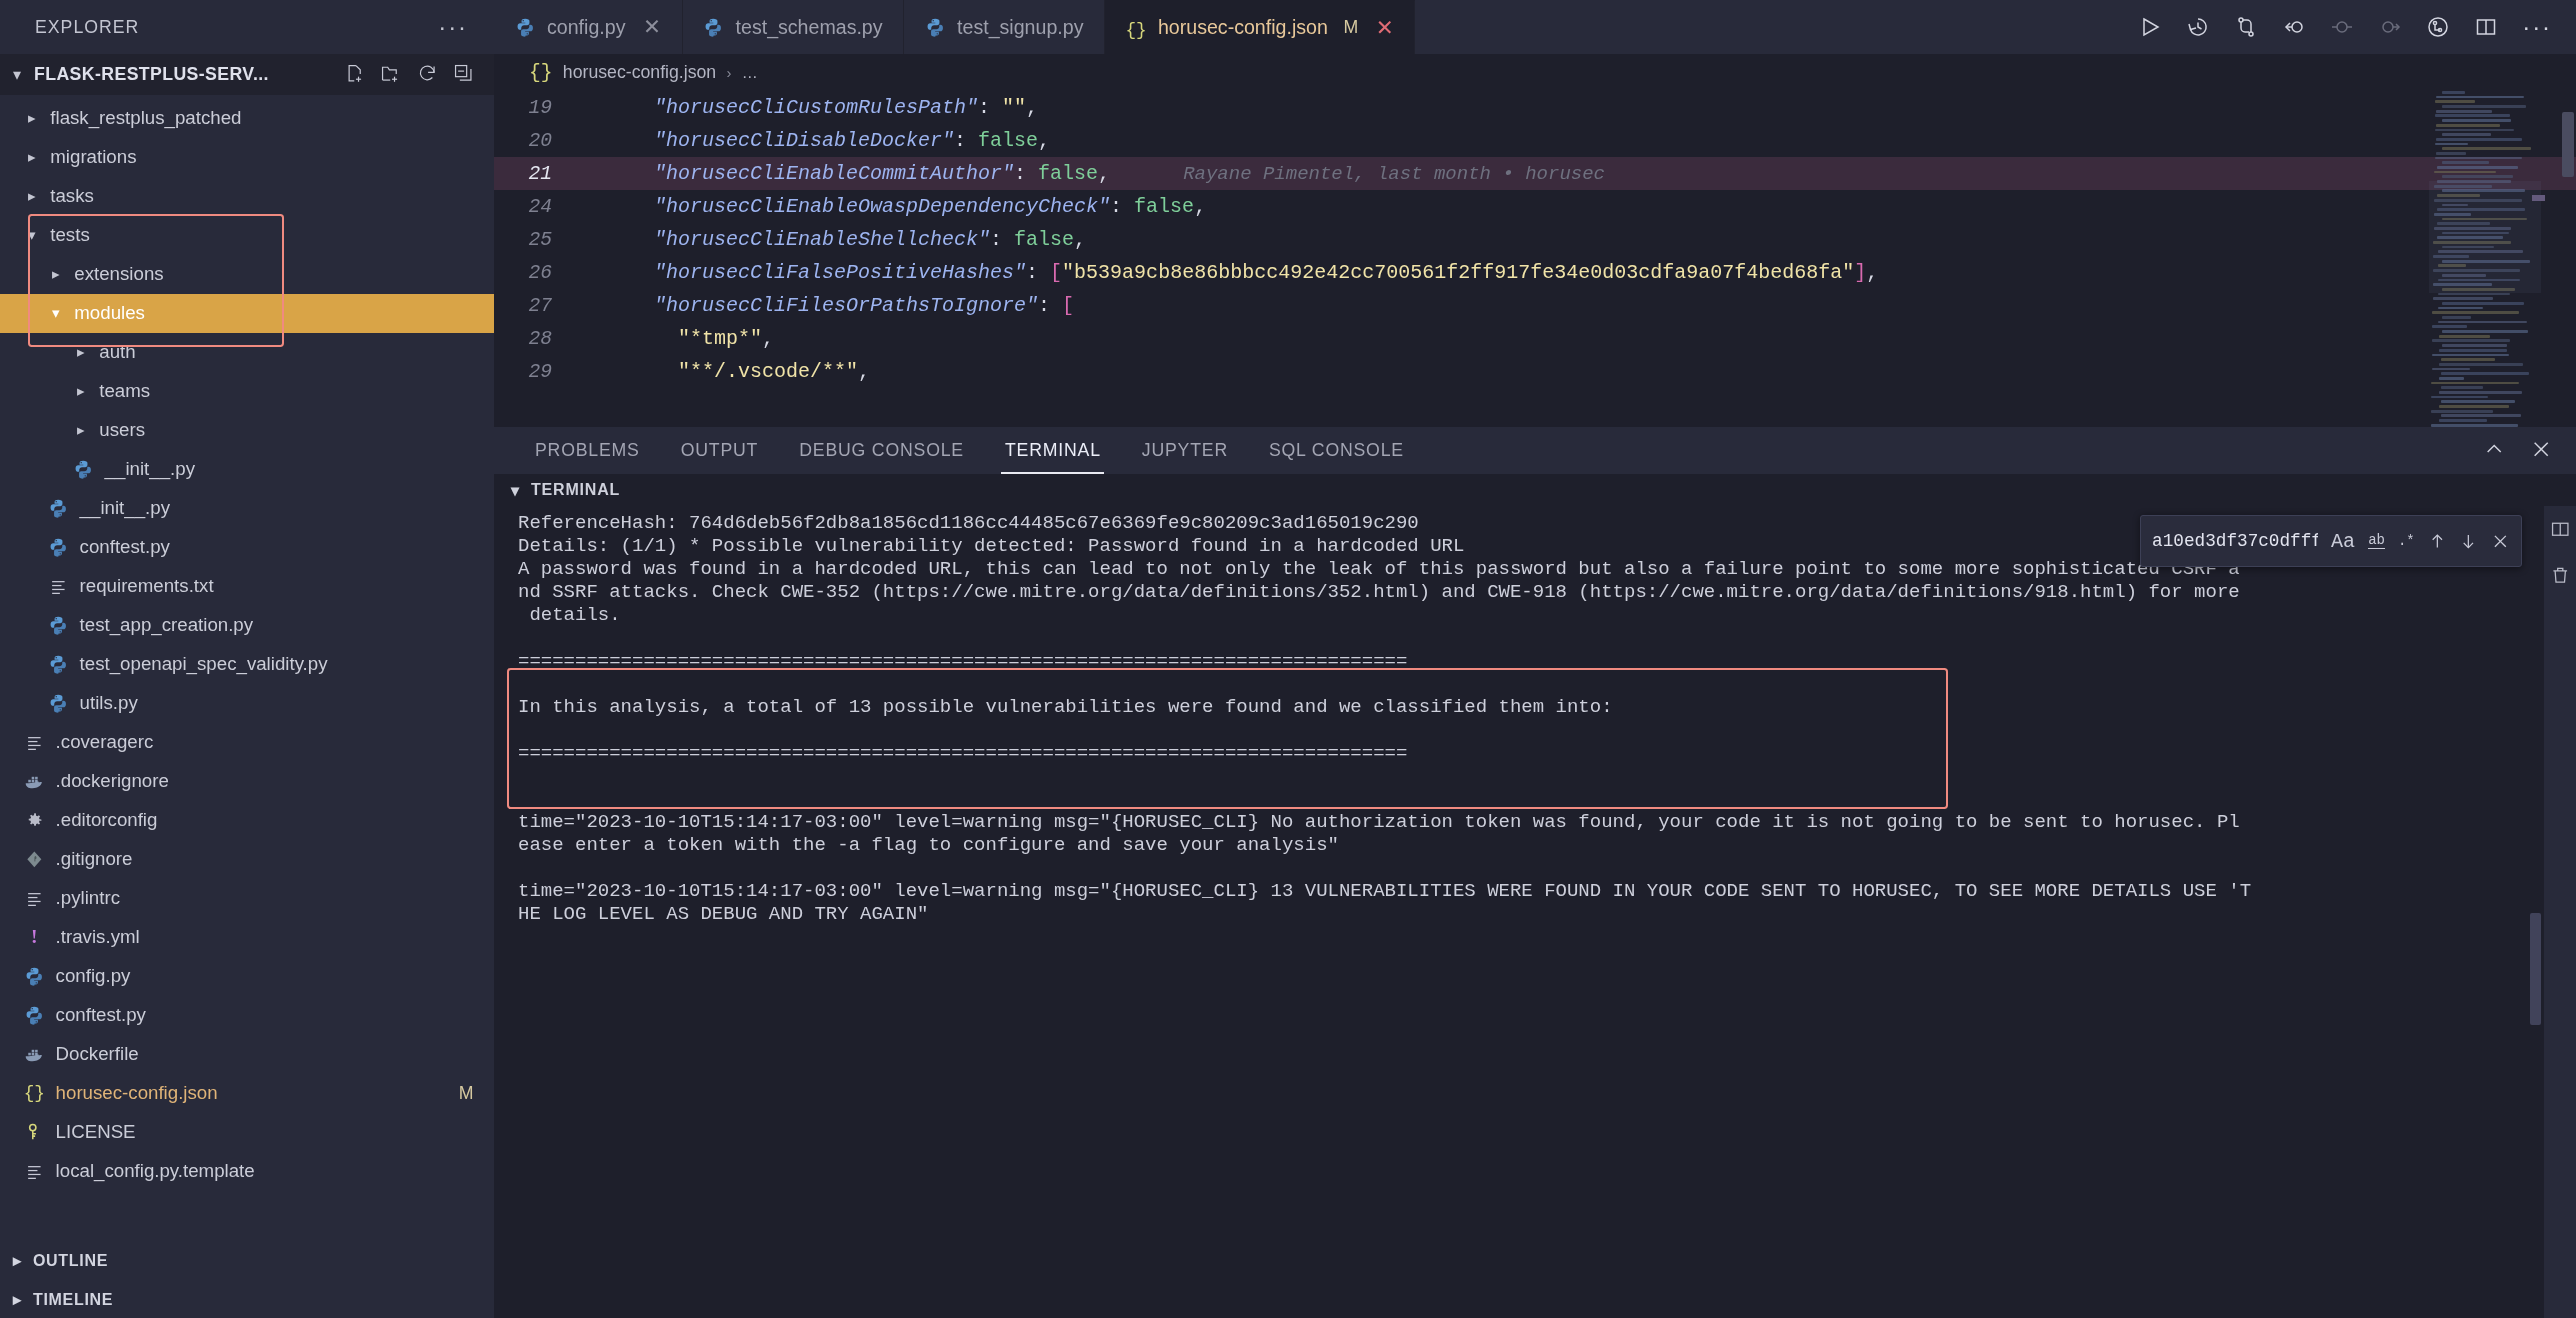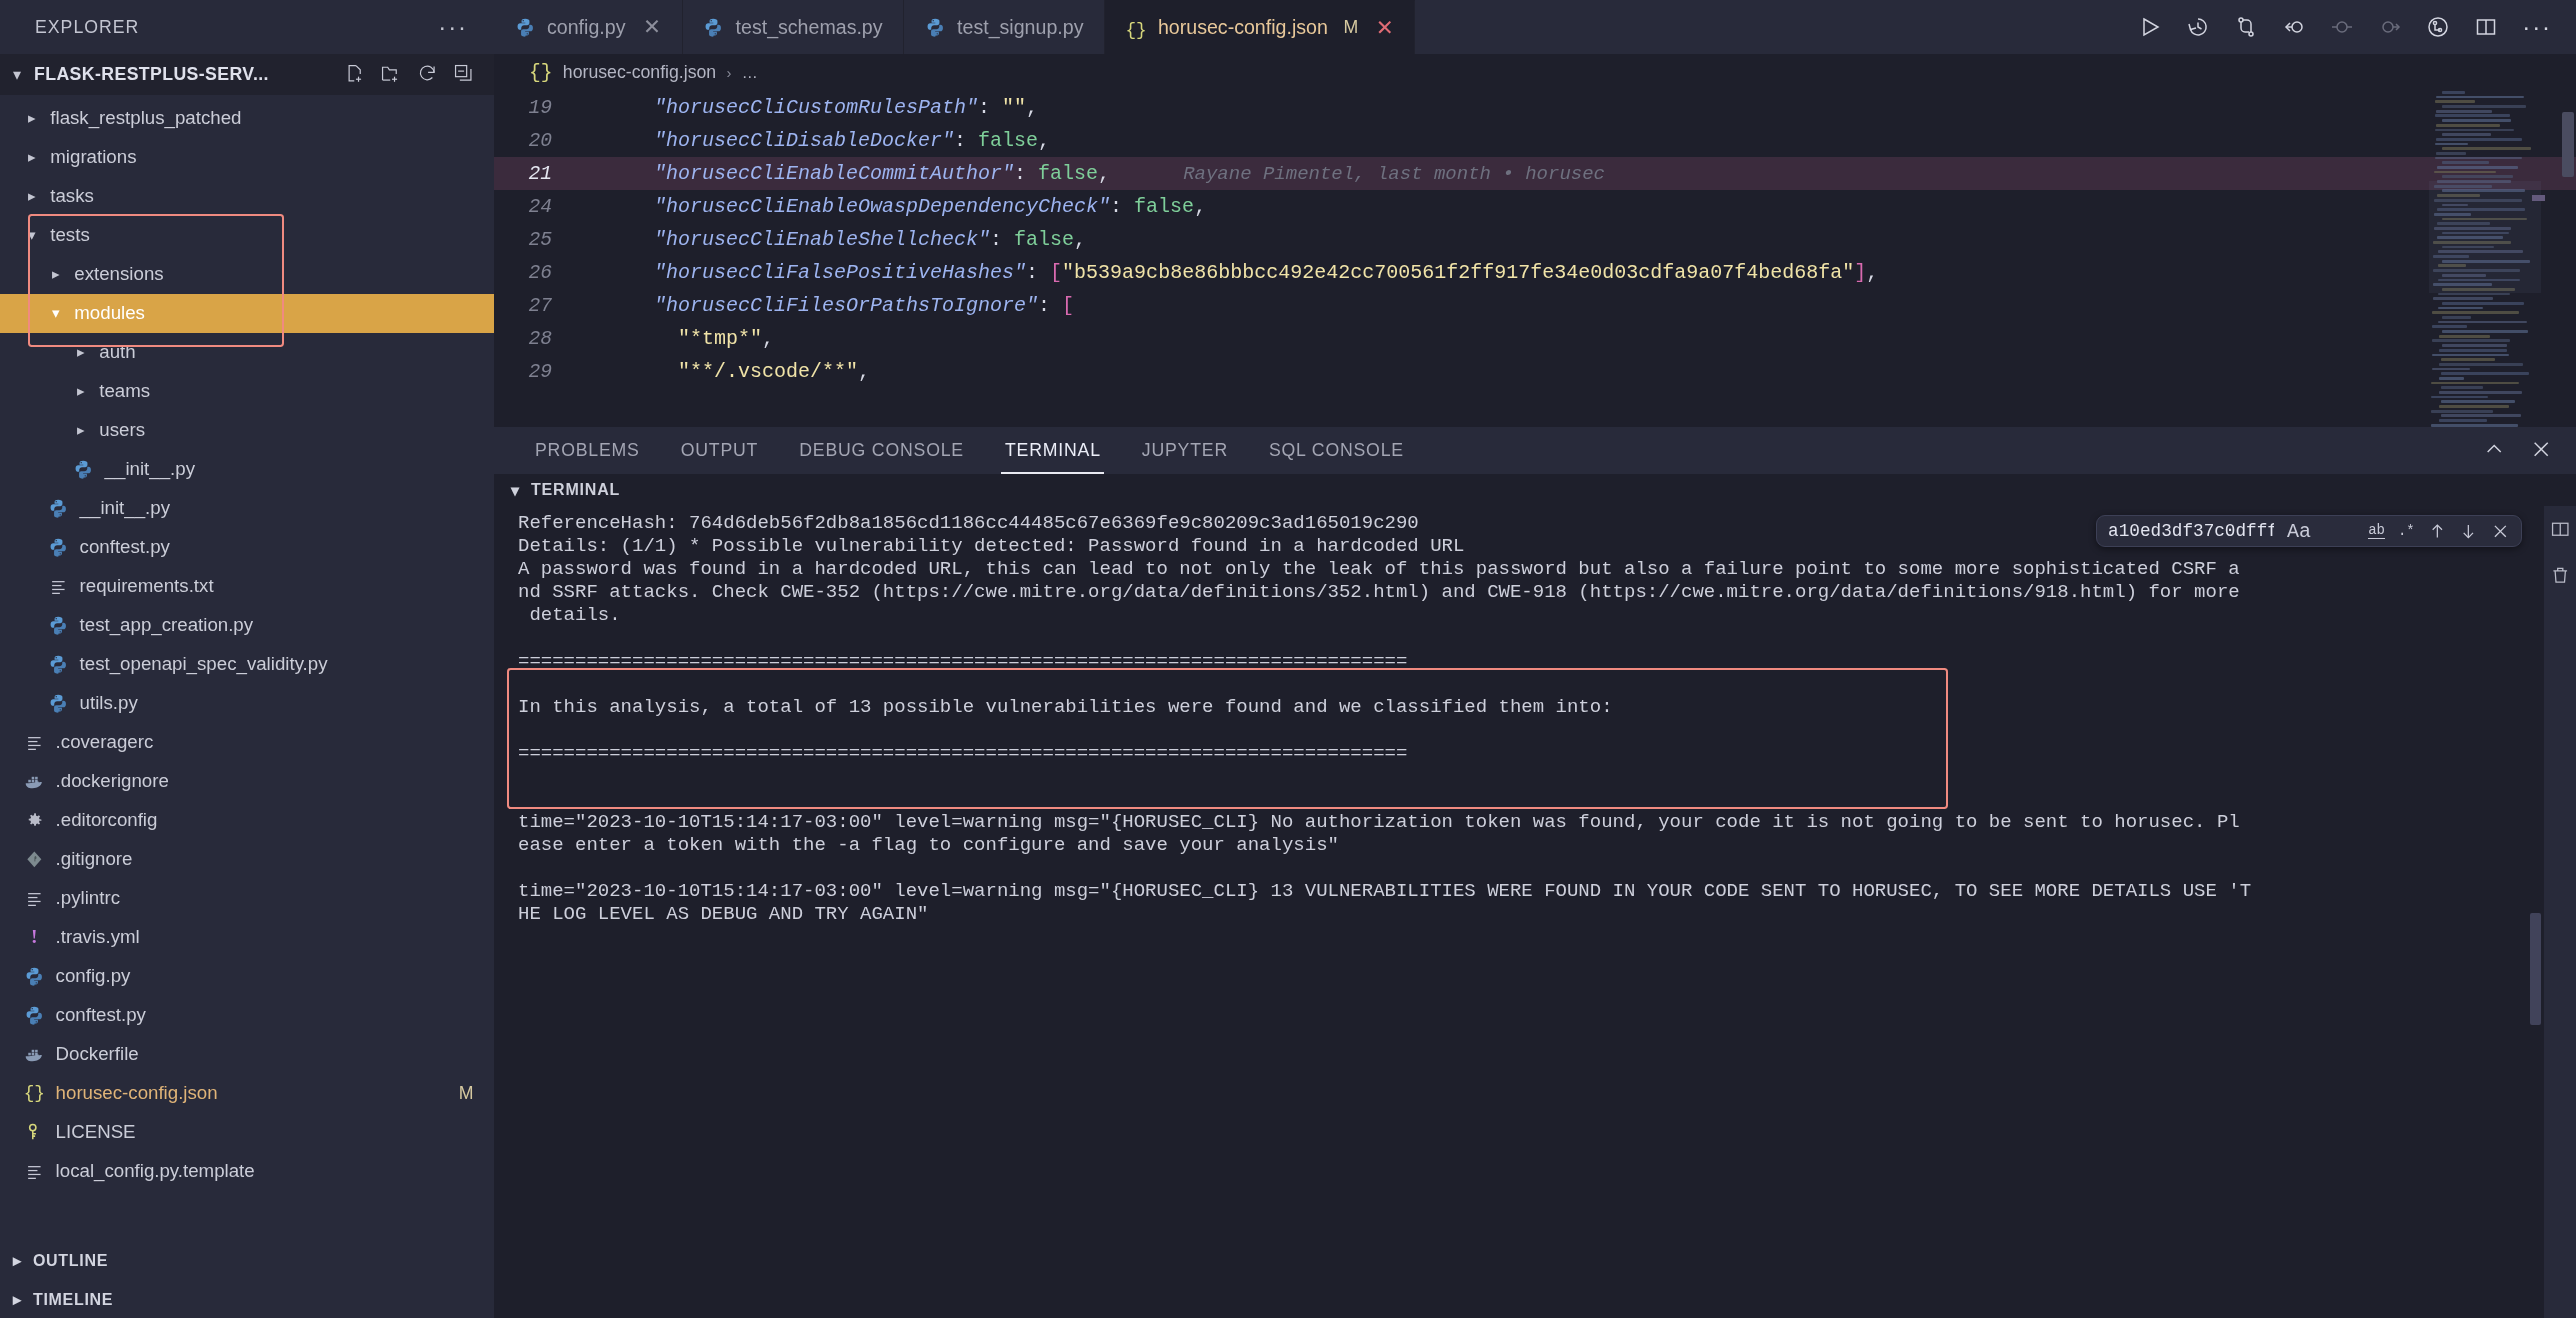--- a/index.html
+++ b/index.html
@@ -153,22 +153,22 @@
     padding: 5.6px 0 0 24px;
   }
   .tline { white-space:pre; }
   .termbox {
     position:absolute; border:2.8px solid #f08a80; border-radius:3.7px;
     pointer-events:none;
   }
   .findwidget {
     position:absolute; top: 9.3px; right: 54px;
     display:flex; align-items:center; gap:13px;
-    background:#2a2c3c; border:0.9px solid #3d4056; border-radius:9px;
-    padding: 6.5px 11.2px; height: 32px; box-shadow: 0 1.9px 7.5px rgba(0,0,0,.45);
+    background:#2a2c3c; border:0.9px solid #3d4056; border-radius:3px;
+    padding: 6.5px 11.2px; height: 52px; box-shadow: 0 1.9px 7.5px rgba(0,0,0,.45);
   }
   .findwidget input {
     background:transparent; border:none; outline:none; color:#e3e5f0;
     font-family:"Liberation Mono", monospace; font-size:17.7px; width: 166px;
   }
   .findwidget .fbtn { color:#c9cbd8; font-size:20px; display:flex; align-items:center; }
   .findwidget .fbtn.sm { font-size:14px; }
   .rightrail {
     position:absolute; right:0; top:0; width: 32px; height:100%;
     background:#282a3a; display:flex; flex-direction:column; align-items:center;
@@ -738,21 +738,21 @@
               <div class="tline">&nbsp;</div>
               <div class="tline">time="2023-10-10T15:14:17-03:00" level=warning msg="{HORUSEC_CLI} 13 VULNERABILITIES WERE FOUND IN YOUR CODE SENT TO HORUSEC, TO SEE MORE DETAILS USE 'T</div>
               <div class="tline">HE LOG LEVEL AS DEBUG AND TRY AGAIN"</div>
             </div>
 
           <div class="termbox" id="termbox" style="left: 13px; top: 162px; width: 1441px; height: 141px;"></div>
 
           <div class="findwidget">
             <input value="a10ed3df37c0dfff" style="">
             <span class="fbtn">Aa</span>
-            <span class="fbtn sm" style="border-bottom:0.9px solid #c9cbd8;line-height:1.05em;margin-left:44px;">
+            <span class="fbtn sm" style="border-bottom:0.9px solid #c9cbd8;line-height:1.05em;">
                 <span>ab</span>
               </span>
             <span class="fbtn sm">
                 <span>.*</span>
               </span>
             <span class="fbtn">
               <svg width="18.7" height="18.7" viewBox="0 0 24 24" fill="none" stroke="currentColor" stroke-width="1.6">
                   <line x1="12" y1="20" x2="12" y2="4"></line>
                   <polyline points="6,10 12,4 18,10"></polyline>
                 </svg>

